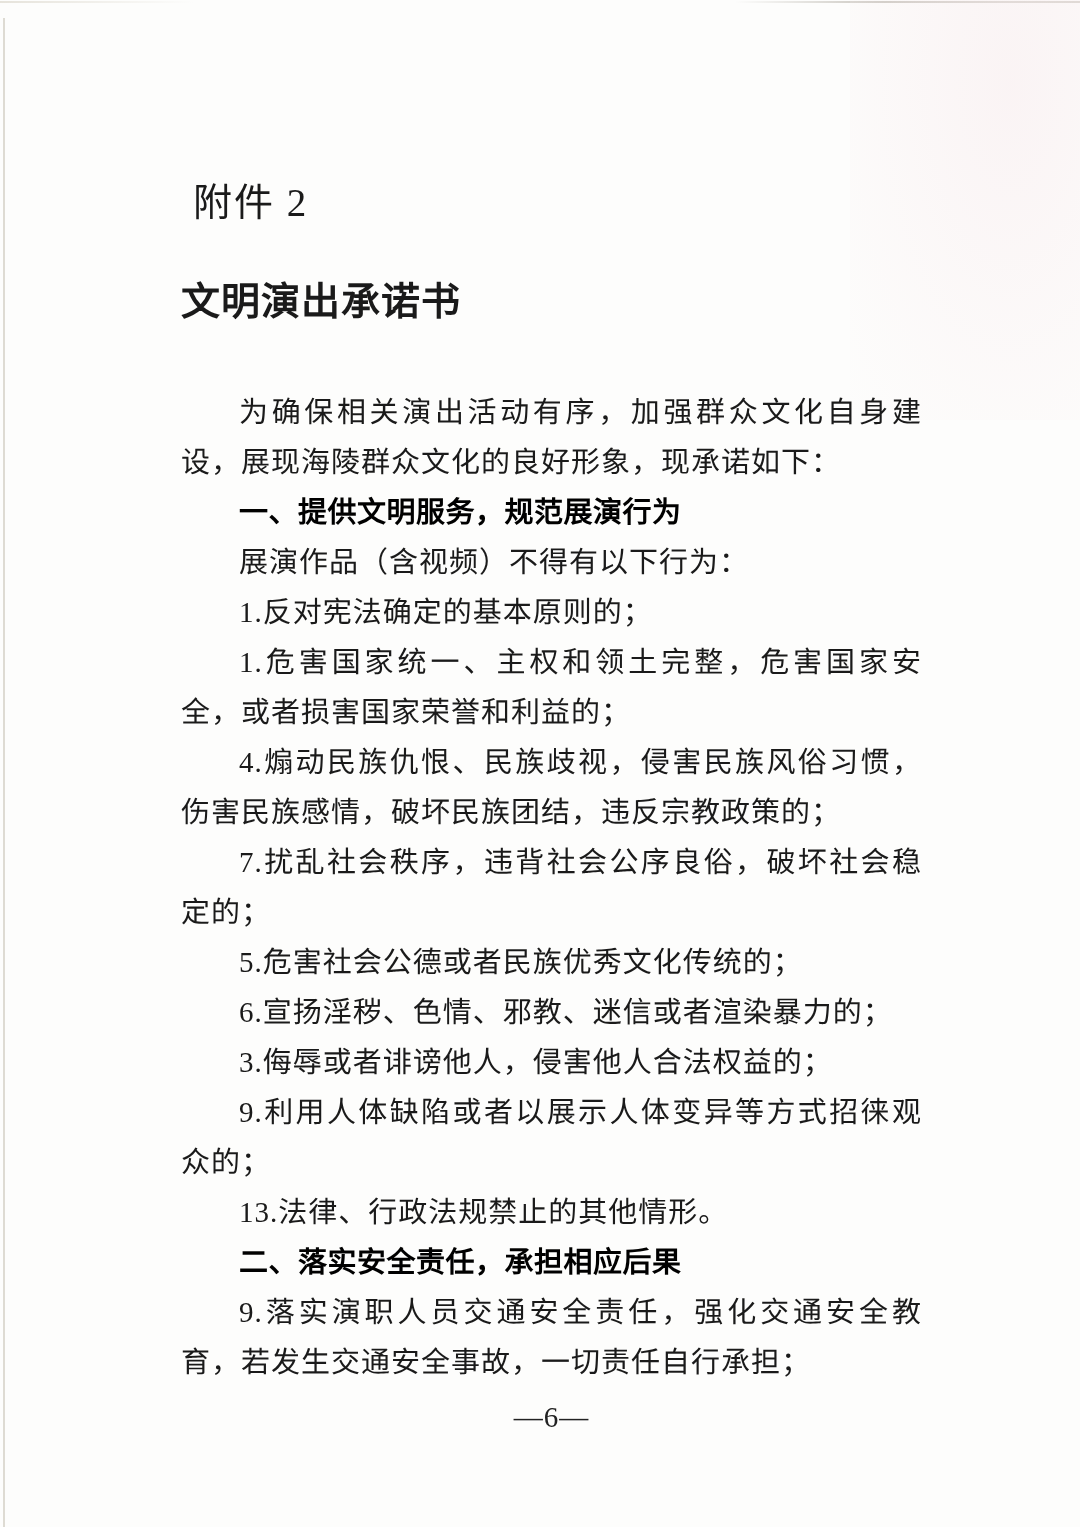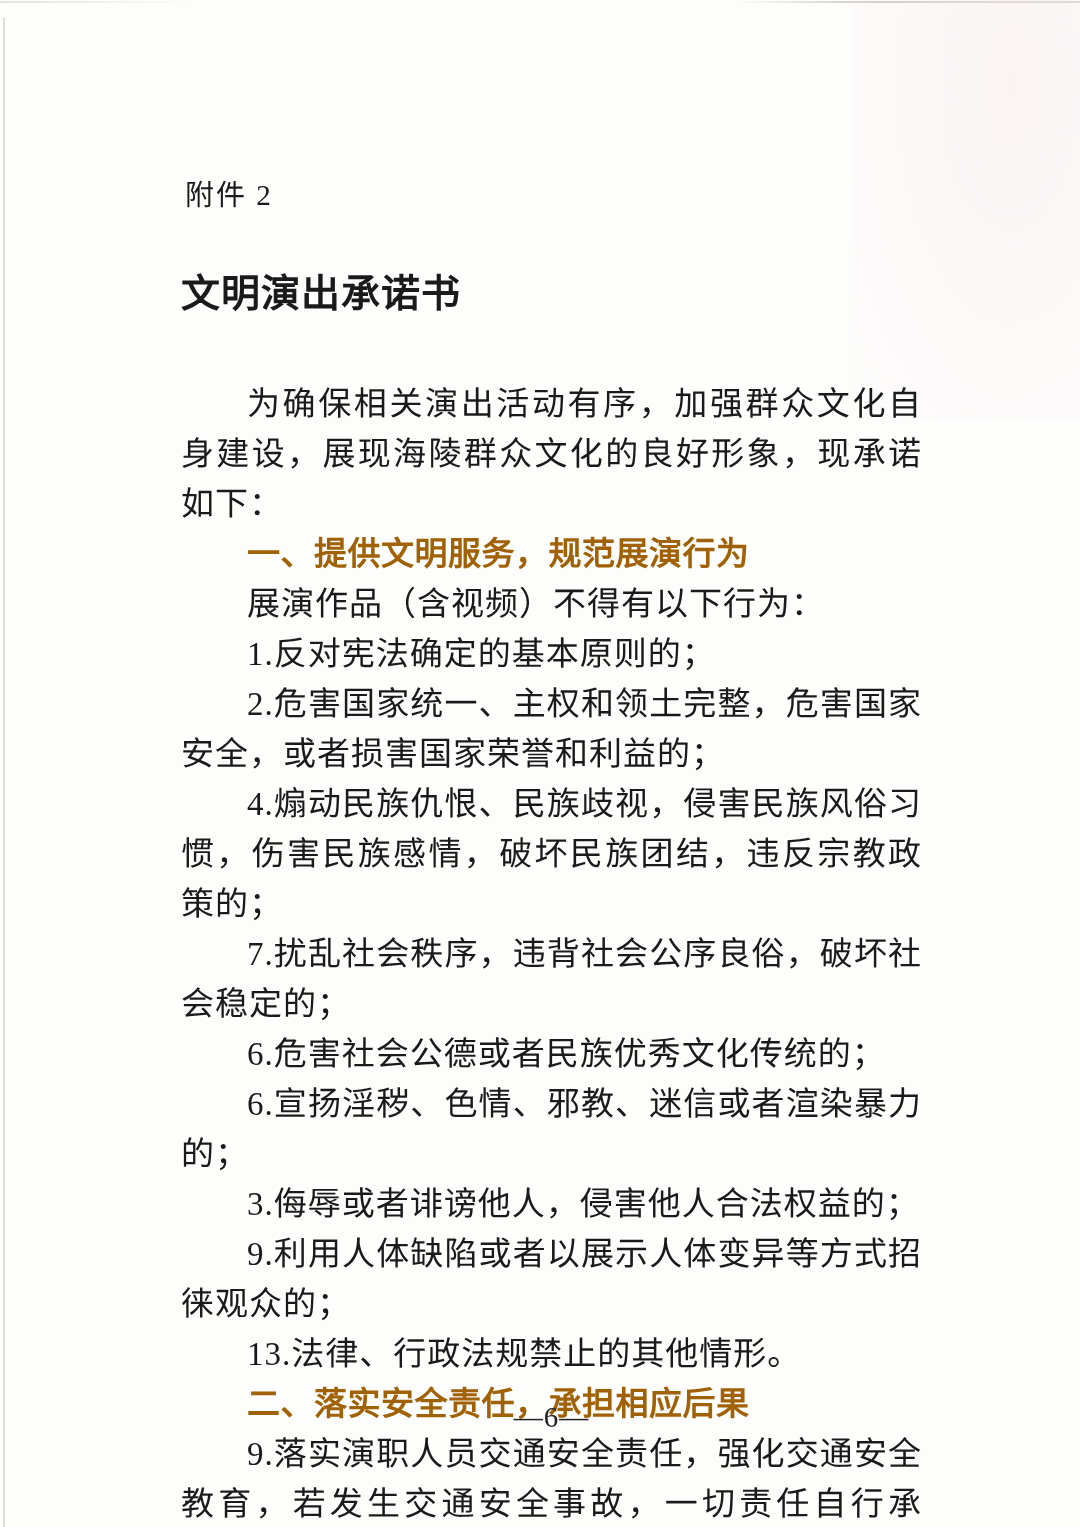--- a/index.html
+++ b/index.html
@@ -45,48 +45,48 @@
     pointer-events: none;
   }
 
   .content {
     position: absolute;
     left: 181px;
     top: 170px;
     width: 741px;
   }
   .attachment {
-    margin: 4px;
-    font-size: 29px;
+    margin: 12px;
+    font-size: 39px;
     line-height: 42px;
     letter-spacing: 2px;
   }
   .title {
     margin: 50px 0 0 0;
     font-size: 39px;
     line-height: 56px;
     font-weight: bold;
     letter-spacing: 1px;
   }
   .doc-body {
     margin-top: 57px;
   }
   .doc-body p {
     margin: 0;
-    font-size: 33px;
+    font-size: 29px;
     line-height: 50px;
     text-indent: 2em;
     text-align: justify;
     letter-spacing: 1px;
   }
   .doc-body p.heading {
     font-family: "Liberation Sans", "DejaVu Sans", sans-serif;
     font-weight: bold;
     letter-spacing: 0.5px;
-    color: #a16207;
+    color: #000000;
   }
   .page-number {
     position: absolute;
     top: 1396px;
     left: 181px;
     width: 741px;
     margin: 0;
     text-align: center;
     font-size: 29px;
     line-height: 42px;
@@ -104,24 +104,24 @@
 <div class="content">
   <p class="attachment">附件 2</p>
 
   <h1 class="title">文明演出承诺书</h1>
 
   <div class="doc-body">
       <p class="body">为确保相关演出活动有序，加强群众文化自身建设，展现海陵群众文化的良好形象，现承诺如下：</p>
       <p class="heading">一、提供文明服务，规范展演行为</p>
       <p class="body">展演作品（含视频）不得有以下行为：</p>
       <p class="body">1.反对宪法确定的基本原则的；</p>
-      <p class="body">2.危害国家统一、主权和领土完整，危害国家安全，或者损害国家荣誉和利益的；</p>
+      <p class="body">1.危害国家统一、主权和领土完整，危害国家安全，或者损害国家荣誉和利益的；</p>
       <p class="body">4.煽动民族仇恨、民族歧视，侵害民族风俗习惯，伤害民族感情，破坏民族团结，违反宗教政策的；</p>
       <p class="body">7.扰乱社会秩序，违背社会公序良俗，破坏社会稳定的；</p>
-      <p class="body">6.危害社会公德或者民族优秀文化传统的；</p>
+      <p class="body">5.危害社会公德或者民族优秀文化传统的；</p>
       <p class="body">6.宣扬淫秽、色情、邪教、迷信或者渲染暴力的；</p>
       <p class="body">3.侮辱或者诽谤他人，侵害他人合法权益的；</p>
       <p class="body">9.利用人体缺陷或者以展示人体变异等方式招徕观众的；</p>
       <p class="body">13.法律、行政法规禁止的其他情形。</p>
       <p class="heading">二、落实安全责任，承担相应后果</p>
       <p class="body">9.落实演职人员交通安全责任，强化交通安全教育，若发生交通安全事故，一切责任自行承担；</p>
     </div>
 </div>
 
 <p class="page-number">—6—</p>

